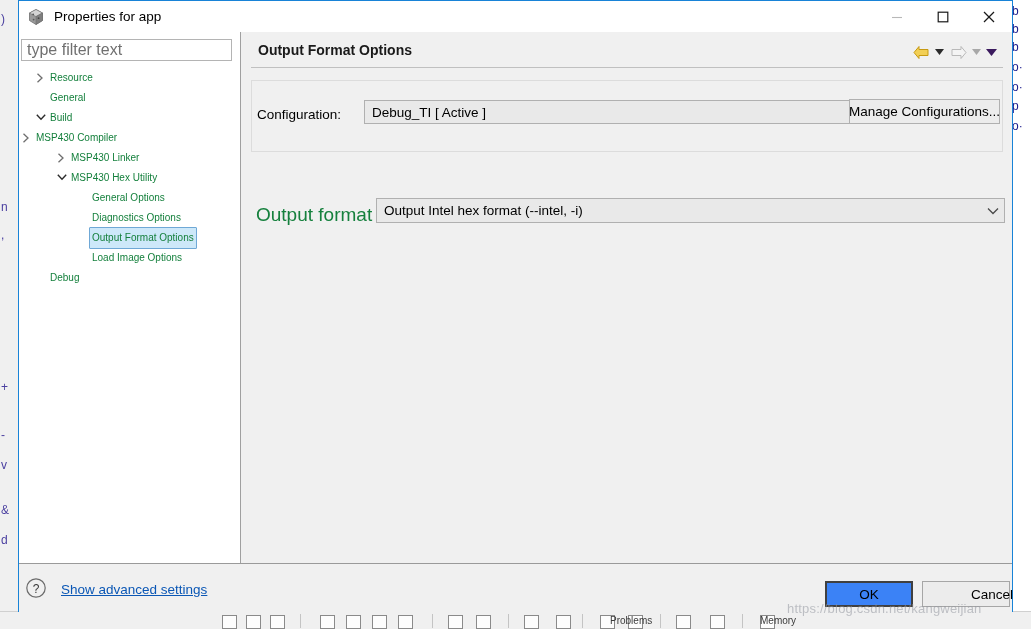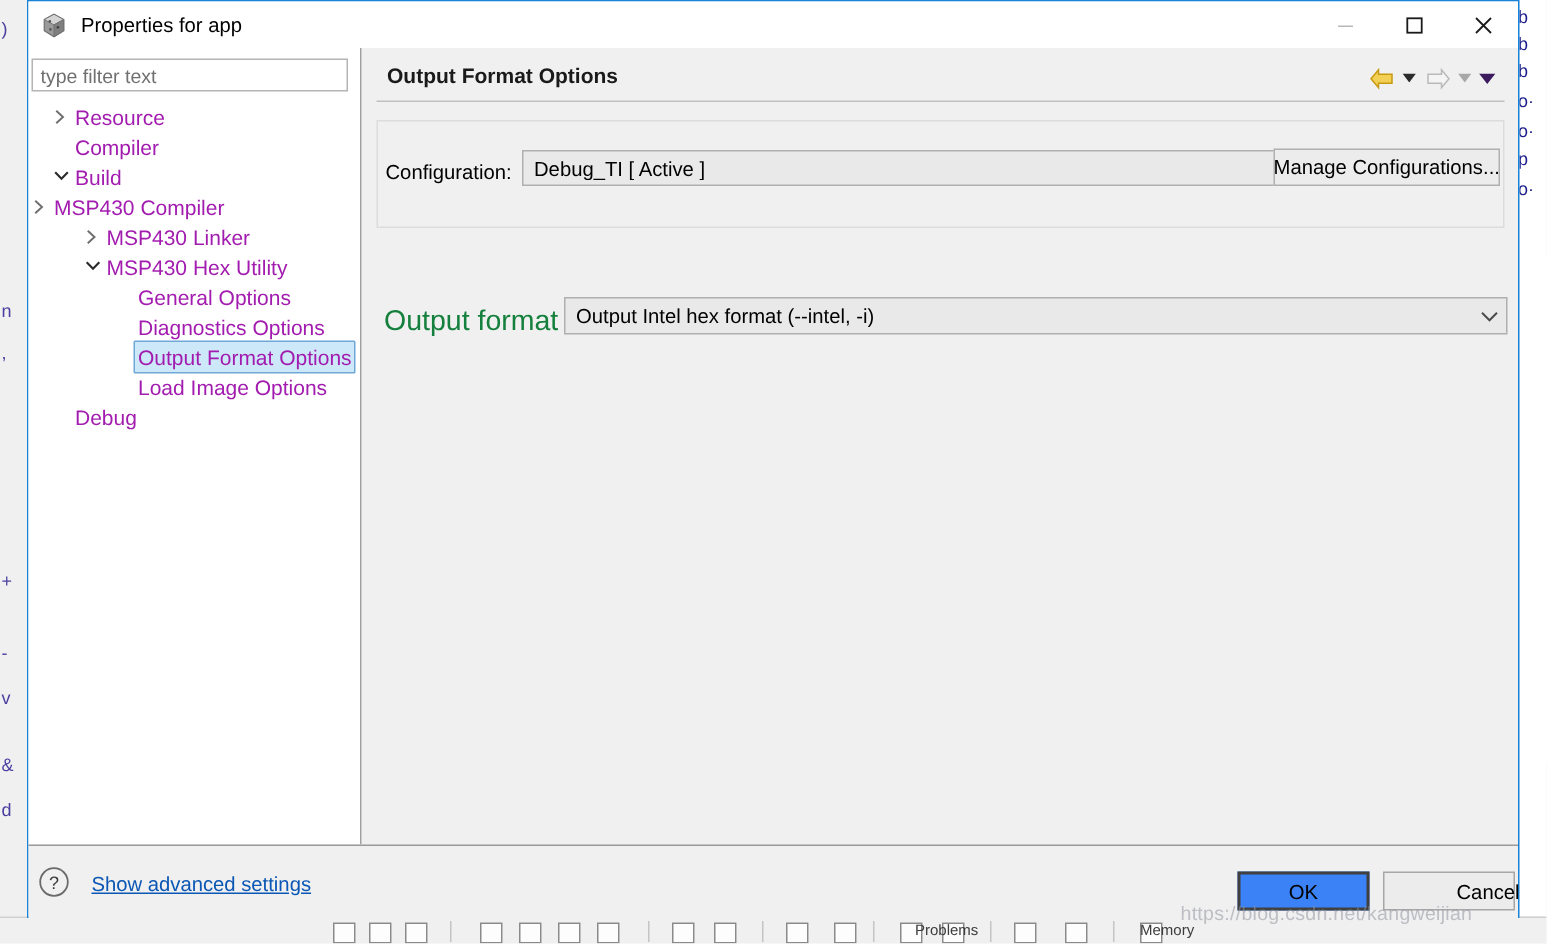--- a/index.html
+++ b/index.html
@@ -148,21 +148,21 @@
     box-sizing: border-box;
   }
   #filter-input {
     position: absolute;
     left: 2px; top: 7px;
     width: 211px; height: 22px;
     box-sizing: border-box;
     border: 1px solid #b4b4b4;
     background: #ffffff;
     font-family: "Liberation Sans", sans-serif;
-    font-size: 13px;
+    font-size: 16px;
     color: #000000;
     padding: 0 5px;
     outline: none;
   }
   #filter-input::placeholder { color: #707070; opacity: 1; }
 
   #tree {
     position: absolute;
     left: 0; top: 36px;
     width: 221px;
@@ -170,22 +170,22 @@
   .tree-row {
     position: relative;
     height: 20px;
     display: flex;
     align-items: center;
     white-space: nowrap;
   }
   .tw { position: relative; width: 14px; height: 20px; flex: none; }
   .tw svg { position: absolute; left: 3px; top: 5px; }
   .tree-label {
-    font-size: 14px;
-    color: #a21caf;
+    font-size: 10px;
+    color: #15803d;
     line-height: 20px;
     padding: 0 3px;
   }
   .tree-row.selected .tree-label {
     background: #cde8f9;
     border: 1px solid #6fa8d6;
     padding: 0 2px;
     border-radius: 1px;
   }
 
@@ -261,21 +261,21 @@
     overflow: hidden;
   }
   .combo .combo-arrow {
     width: 22px;
     display: flex;
     align-items: center;
     justify-content: center;
     flex: none;
   }
   #config-combo {
-    left: 96px; top: 19px;
+    left: 112px; top: 19px;
     width: 535px; height: 24px;
   }
   #manage-config-btn {
     position: absolute;
     left: 597px; top: 18px;
     width: 151px; height: 25px;
     box-sizing: border-box;
     background: #ececec;
     border: 1px solid #b0b0b0;
     font-family: "Liberation Sans", sans-serif;
@@ -448,21 +448,21 @@
           <div class="tree-row" style="padding-left: 14px;">
             <span class="tw">
               <svg width="9" height="10" viewBox="0 0 9 10">
                 <polyline points="1.5,0.8 6,5 1.5,9.2" fill="none" stroke="#6e6e6e" stroke-width="1.3"></polyline>
               </svg>
             </span>
             <span class="tree-label">Resource</span>
           </div>
           <div class="tree-row" style="padding-left: 14px;">
             <span class="tw"></span>
-            <span class="tree-label">Compiler</span>
+            <span class="tree-label">General</span>
           </div>
           <div class="tree-row" style="padding-left: 14px;">
             <span class="tw">
               <svg width="10" height="9" viewBox="0 0 10 9">
                 <polyline points="0.8,1.8 5,6.2 9.2,1.8" fill="none" stroke="#2b2b2b" stroke-width="1.4"></polyline>
               </svg>
             </span>
             <span class="tree-label">Build</span>
           </div>
           <div class="tree-row" style="">

